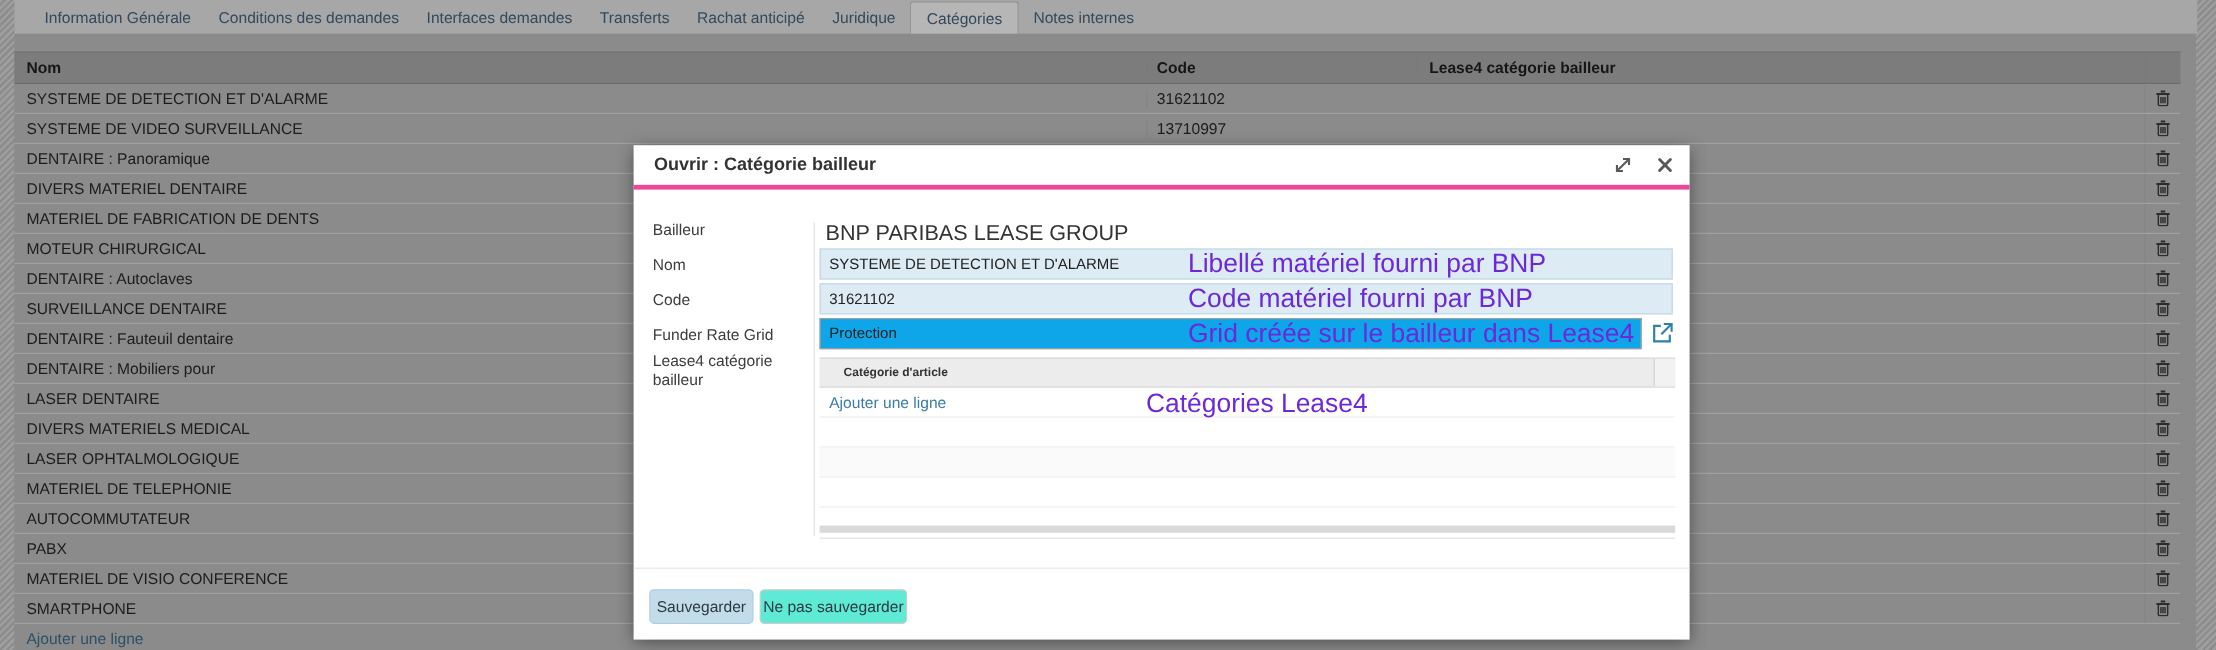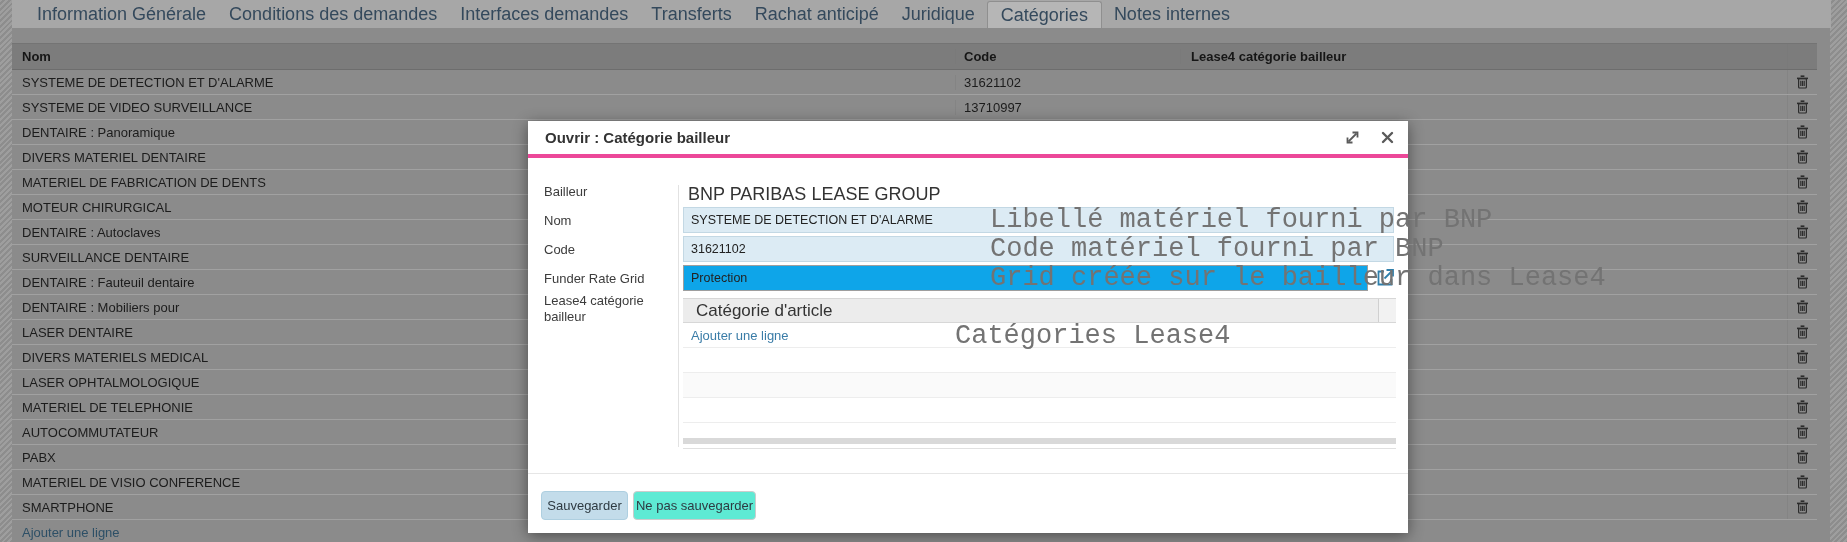--- a/index.html
+++ b/index.html
@@ -9,21 +9,21 @@
   
   .edge { position:absolute; top:0; bottom:0; z-index:1;
           background:repeating-linear-gradient(135deg,#9e9e9e 0 2px,#8d8d8d 2px 4px); }
   .edge-left  { left:0;  width:12px; }
   .edge-right { right:0; width:17px; }
 
   
   .tabbar { position:absolute; left:12px; top:0; width:1819px; height:28px;
             background:#a7a7a7; display:flex; align-items:stretch; padding-left:14px; z-index:2; }
   .tab { display:flex; align-items:center; padding:0 11px; margin-right:1px; cursor:pointer; }
-  .tab span { font-size:18px; color:#34495c; white-space:nowrap; }
+  .tab span { font-size:13px; color:#34495c; white-space:nowrap; }
   .tab.active { background:#b6b6b6; border:1px solid #8f8f8f; border-bottom:none;
                 border-radius:3px 3px 0 0; margin-top:1px; padding:0 13px; }
 
   
   .maintable { position:absolute; left:12px; top:43px; width:1805px; z-index:2; }
   .thead { display:flex; height:27px; background:#7c7c7c; border-top:1px solid #747474;
            border-bottom:1px solid #6d6d6d; align-items:center; }
   .thead .cell { font-weight:700; color:#161616; font-size:13px; }
   .trow { display:flex; height:25px; align-items:center; background:#8b8b8b;
           border-bottom:1px solid #a1a1a1; }
@@ -49,30 +49,30 @@
   .label-divider { position:absolute; left:150px; top:64px; height:262px; width:1px; background:#e2e2e2; }
 
   .f-label { position:absolute; left:16px; font-size:13px; color:#3c3c3c; width:130px; line-height:16px; }
   .f-value { position:absolute; font-size:18px; color:#333; }
 
   .f-input { position:absolute; left:155px; height:26px; font-size:12.5px; color:#222;
              padding:0 7px; font-family:"Liberation Sans",sans-serif; outline:none; }
   .input-blue  { width:711px; background:#dcebf4; border:1px solid #c3d8e4; }
   .input-white { width:685px; background:#0ea5e9; border:1px solid #9e9e9e; }
 
-  .annotation { position:absolute; font-family:Liberation Mono, monospace; font-size:27px;
-                color:#737373; white-space:nowrap; line-height:26px; pointer-events:none; z-index:5; }
+  .annotation { position:absolute; font-family:Liberation Sans, sans-serif; font-size:22px;
+                color:#6d28d9; white-space:nowrap; line-height:26px; pointer-events:none; z-index:5; }
 
   .extlink { position:absolute; left:848px; top:147px; cursor:pointer; }
 
   
   .subtable { position:absolute; left:155px; top:177px; width:713px; border-bottom:1px solid #e0e0e0; }
   .sub-head { display:flex; height:25px; background:#ececec; border-top:1px solid #d7d7d7;
               border-bottom:1px solid #d7d7d7; align-items:center; }
-  .sub-head .sh-main { flex:1; font-size:17px; font-weight:400; color:#333; padding-left:13px; }
+  .sub-head .sh-main { flex:1; font-size:10px; font-weight:700; color:#333; padding-left:20px; }
   .sub-head .sh-act  { width:18px; align-self:stretch; border-left:1px solid #d0d0d0; background:#f2f2f2; }
   .sub-row { height:25px; display:flex; align-items:center; border-bottom:1px solid #ededed; }
   .sub-row.alt { background:#fafafa; }
   .sub-link { font-size:13px; color:#3a7ca7; padding-left:8px; cursor:pointer; }
   .sub-scroll { height:25px; position:relative; }
   .sub-scroll::after { content:''; position:absolute; left:0; right:0; bottom:4px; height:6px; background:#d9d9d9; }
 
   .modal-footer { position:absolute; left:0; right:0; top:352px; border-top:1px solid #e6e6e6; }
   .btn { position:absolute; top:17px; height:29px; border-radius:4px; font-size:13px;
          font-family:"Liberation Sans",sans-serif; cursor:pointer; color:#2e3a42; }

